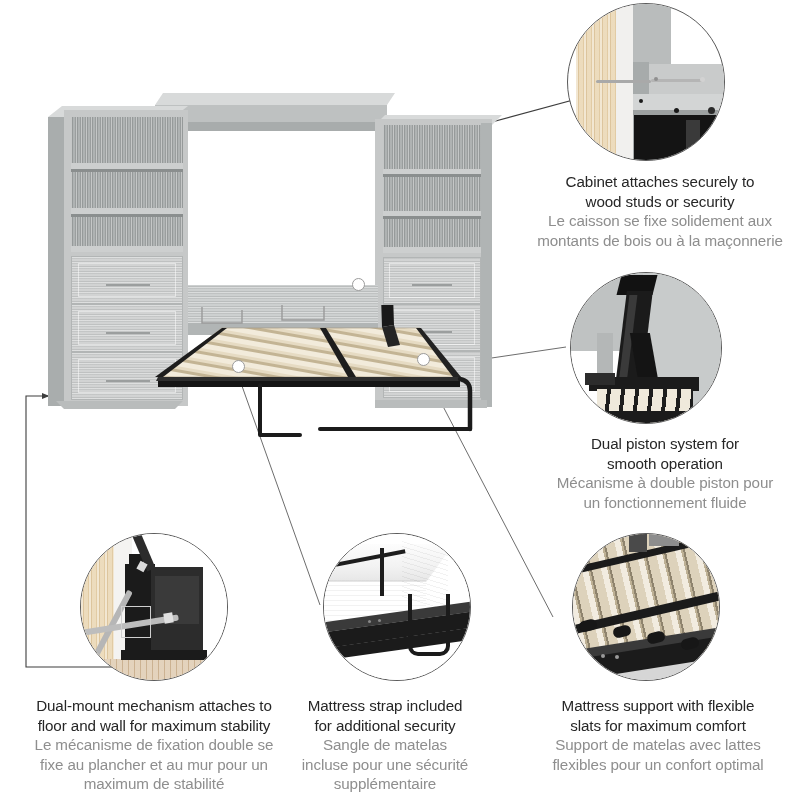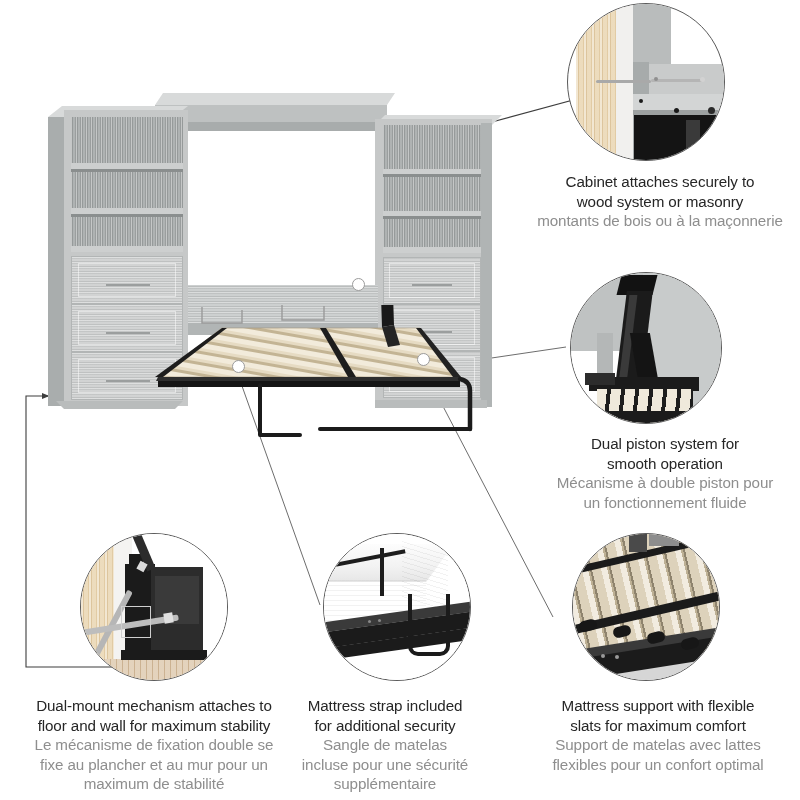--- a/index.html
+++ b/index.html
@@ -281,21 +281,22 @@
       <div class="abs" style="left:86px;top:73px;width:4px;height:4px;background:#8f8f8f;border-radius:50%;"></div>
 
       <div class="abs" style="left:71px;top:95px;width:4px;height:4px;background:#1a1a1a;border-radius:50%;"></div>
       <div class="abs" style="left:106px;top:104px;width:5px;height:5px;background:#1a1a1a;border-radius:50%;"></div>
       <div class="abs" style="left:140px;top:103px;width:7px;height:7px;background:#2a2a2a;border-radius:50%;"></div>
     </div>
   </div>
 
   <div class="caption" style="left:520px;top:172px;width:280px;">
     <div class="cap-en">Cabinet attaches securely to</div>
-    <div class="cap-en">wood system or masonry</div>
+    <div class="cap-en">wood studs or security</div>
+    <div class="cap-fr">Le caisson se fixe solidement aux</div>
     <div class="cap-fr">montants de bois ou à la maçonnerie</div>
   </div>
 
   <div class="circle" style="left:570px;top:272px;width:152px;height:152px;">
     <div class="inner">
 
       <div class="abs grain-h" style="left:0;top:0;width:152px;height:80px;background:#bfc2c2;"></div>
       <div class="abs grain-v" style="left:72px;top:0;width:80px;height:152px;background:#c8cbcb;"></div>
       <div class="abs" style="left:0;top:78px;width:74px;height:74px;background:#ffffff;"></div>
       <div class="abs grain-v" style="left:26px;top:60px;width:16px;height:92px;background:#b4b7b7;"></div>

